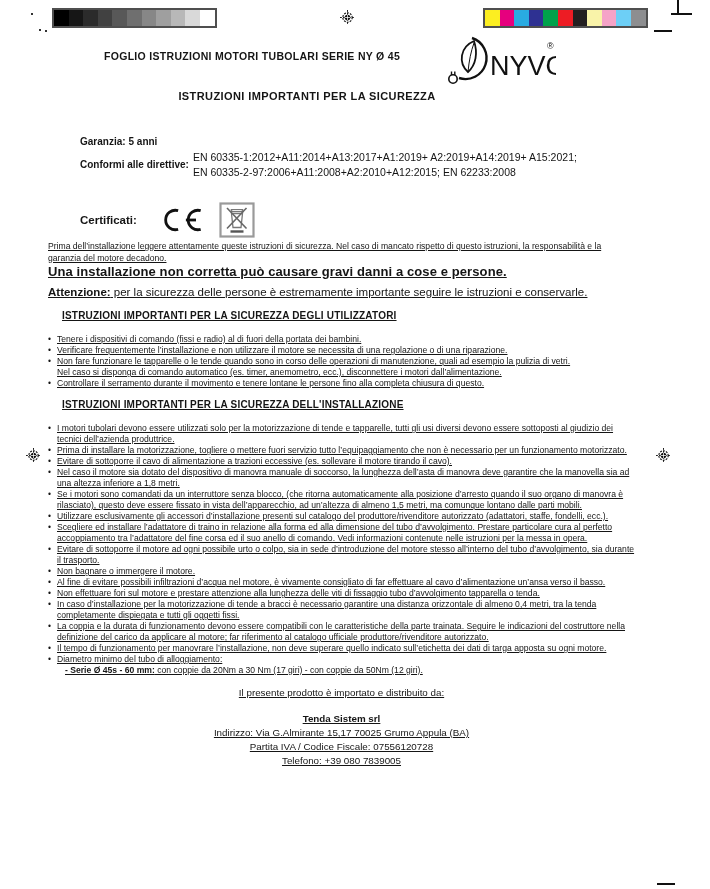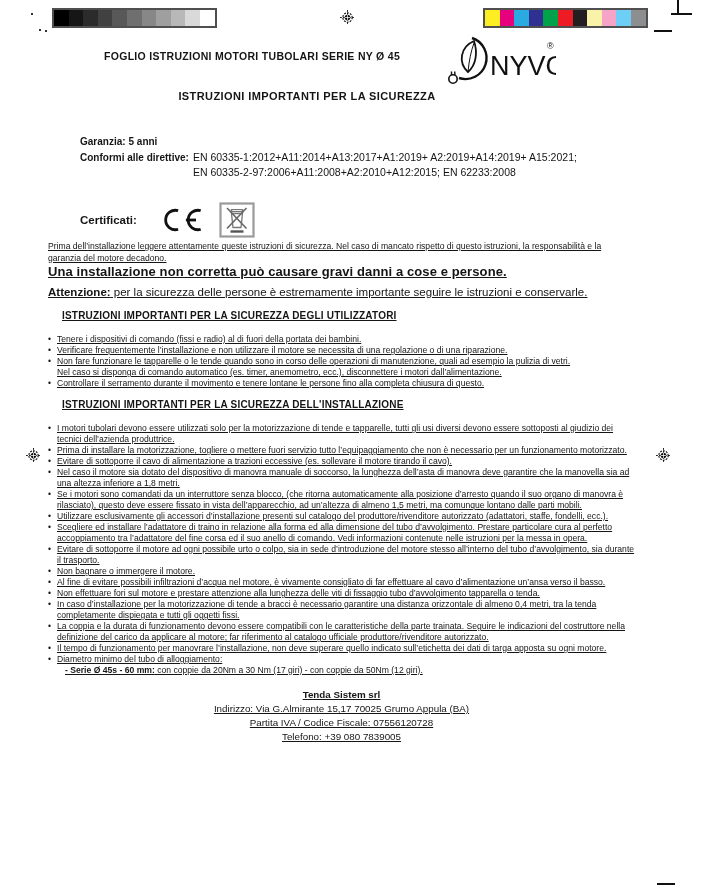--- a/index.html
+++ b/index.html
@@ -33,21 +33,21 @@
     font-size:10.5px; font-weight:bold; letter-spacing:0.3px; white-space:nowrap;
   }
   .logo { position:absolute; left:444px; top:35px; }
   .main-heading {
     position:absolute; left:12px; top:90px; width:590px; text-align:center;
     font-size:11px; font-weight:bold; letter-spacing:0.4px;
   }
   
   .info-block { position:absolute; left:80px; top:134px; font-size:10.5px; line-height:15.5px; }
   .info-block b { font-size:10px; }
-  .dir-row { display:flex; }
+  .dir-row { display:flex;align-items:center; }
   .dir-row b { white-space:nowrap; margin-right:4px; }
   .cert-row { position:absolute; left:80px; top:202px; display:flex; align-items:center; }
   .cert-row b { font-size:11.5px; margin-right:24px; }
   .cert-row .cert-icon { margin-right:16px; }
   
   .body { position:absolute; left:48px; top:241px; width:587px;text-decoration:underline; }
   .p-intro { font-size:8.6px; line-height:11.5px; }
   .p-warn { font-size:13px; font-weight:bold; letter-spacing:0.1px; }
   .p-att { font-size:11.5px; line-height:16px; margin-top:5px; }
   .sec-heading { font-size:10px; font-weight:bold; letter-spacing:0.2px; margin-top:10px; margin-bottom:13px;margin-left:14px; }
@@ -206,20 +206,21 @@
         <li>Non bagnare o immergere il motore.</li>
         <li>Al fine di evitare possibili infiltrazioni d’acqua nel motore, è vivamente consigliato di far effettuare al cavo d’alimentazione un’ansa verso il basso.</li>
         <li>Non effettuare fori sul motore e prestare attenzione alla lunghezza delle viti di fissaggio tubo d’avvolgimento tapparella o tenda.</li>
         <li>In caso d’installazione per la motorizzazione di tende a bracci è necessario garantire una distanza orizzontale di almeno 0,4 metri, tra la tenda completamente dispiegata e tutti gli oggetti fissi.</li>
         <li>La coppia e la durata di funzionamento devono essere compatibili con le caratteristiche della parte trainata. Seguire le indicazioni del costruttore nella definizione del carico da applicare al motore; far riferimento al catalogo ufficiale produttore/rivenditore autorizzato.</li>
         <li>Il tempo di funzionamento per manovrare l’installazione, non deve superare quello indicato sull’etichetta dei dati di targa apposta su ogni motore.</li>
         <li>Diametro minimo del tubo di alloggiamento:<div class="sub"><b>- Serie Ø 45s - 60 mm:</b> con coppie da 20Nm a 30 Nm (17 giri) - con coppie da 50Nm (12 giri).</div></li>
       </ul>
 
     <div class="footer">
+      <div>Il presente prodotto è importato e distribuito da:</div>
       <div class="company">Tenda Sistem srl</div>
       <div>Indirizzo: Via G.Almirante 15,17 70025 Grumo Appula (BA)</div>
       <div>Partita IVA / Codice Fiscale: 07556120728</div>
       <div>Telefono:  +39 080 7839005</div>
     </div>
   </div>
 
 </div>
 
 </body></html>

